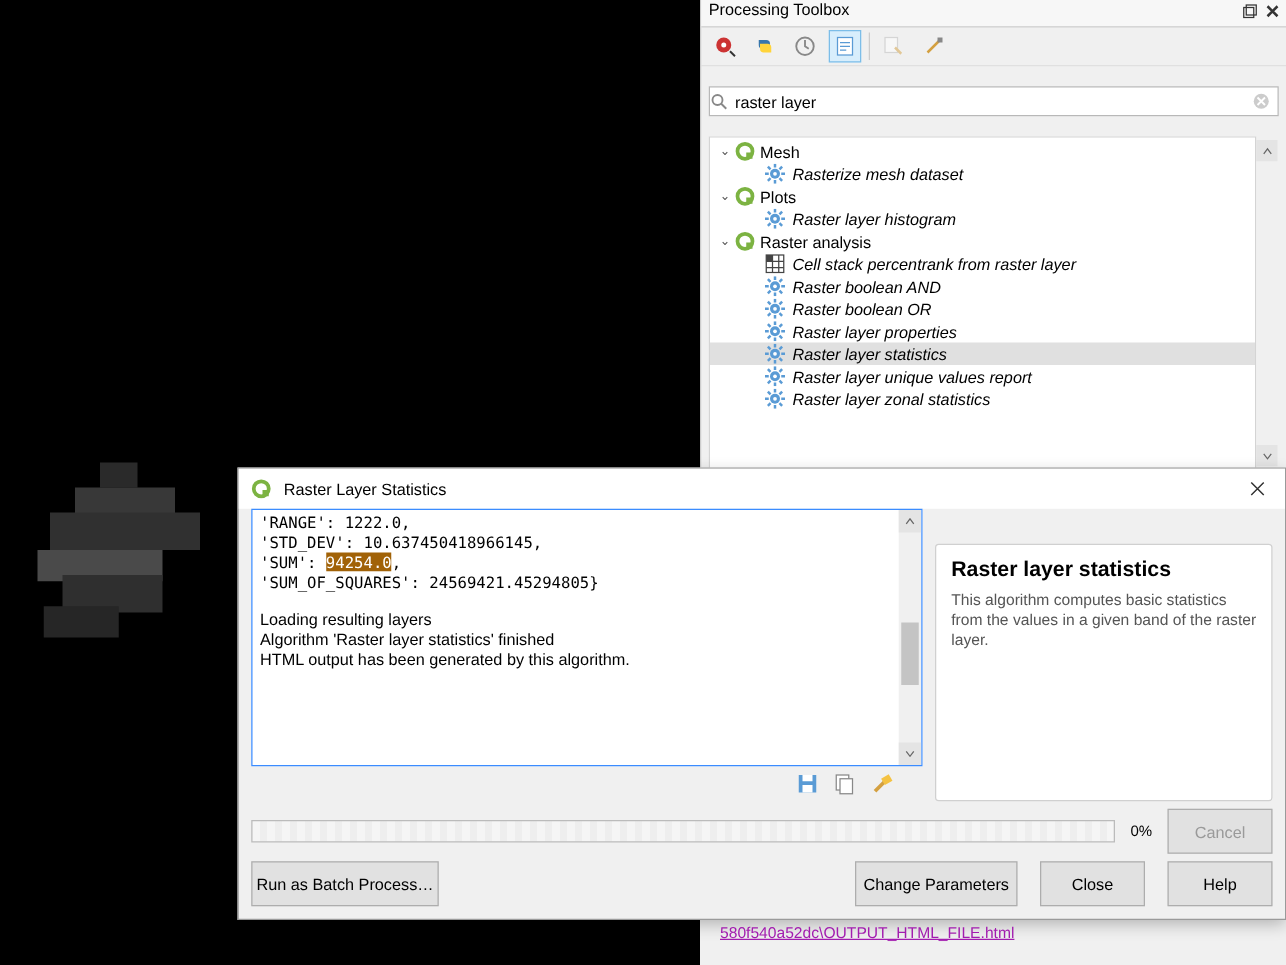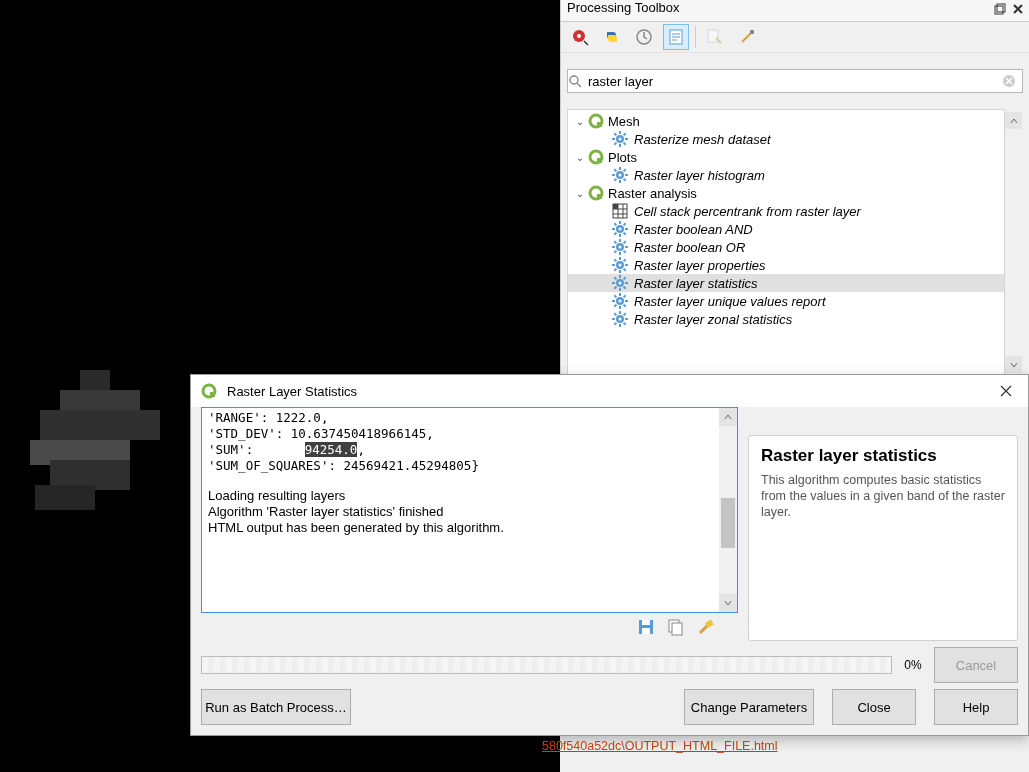--- a/index.html
+++ b/index.html
@@ -139,21 +139,21 @@
   }
   .log-scroll {
     position:absolute; right:0; top:0; bottom:0; width:18px;
     background:#f0f0f0;
   }
   .log-scroll .up,.log-scroll .dn{position:absolute;left:0;right:0;height:18px;background:#e4e4e4;display:flex;align-items:center;justify-content:center}
   .log-scroll .up{top:0} .log-scroll .dn{bottom:0}
   .log-scroll .thumb{position:absolute;left:2px;right:2px;top:90px;height:50px;background:#c4c4c4}
   .log-content { padding:2px 6px; line-height:16px; }
   .log-mono { font-family:Consolas,monospace; font-size:12.5px; line-height:16px;}
-  .hl { background:#404040; color:#fff;margin-left:44px; }
+  .hl { background:#a16207; color:#fff; }
   .log-actions { display:flex; justify-content:flex-end; gap:8px; padding:4px 20px 2px 0; }
   .la { width:22px; height:22px; }
 
   .dlg-right {
     width:270px;
     border:1px solid #d0d0d0; border-radius:3px;
     background:#fff; padding:10px 12px;
     margin-top:28px;
   }
   .dlg-right h3 { font-size:17px; font-weight:bold; margin-bottom:6px; }
@@ -175,22 +175,22 @@
   }
   .btn:disabled { color:#9a9a9a; }
 
   .dlg-buttons {
     display:flex; gap:18px; padding:0 10px 10px 10px;
   }
   .dlg-buttons .spacer{flex:1}
 
   
   .output-link {
-    position:absolute; left:542px; right:6px; top:739px;
-    font-size:12.5px; color:#c2410c; text-decoration:underline;
+    position:absolute; left:576px; right:6px; top:739px;
+    font-size:12.5px; color:#a21caf; text-decoration:underline;
     white-space:nowrap; overflow:hidden;
   }
 
   
   svg { display:block; }
 </style>
 </head>
 <body>
 
 <div class="map-canvas">

